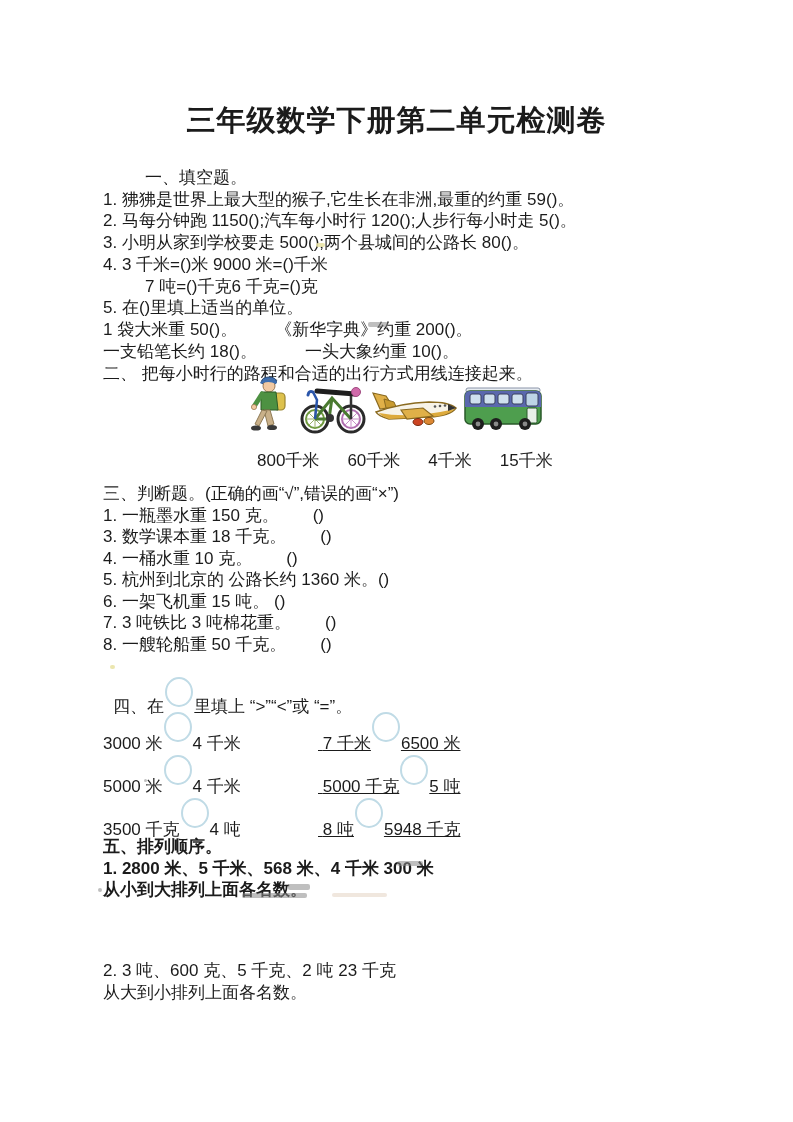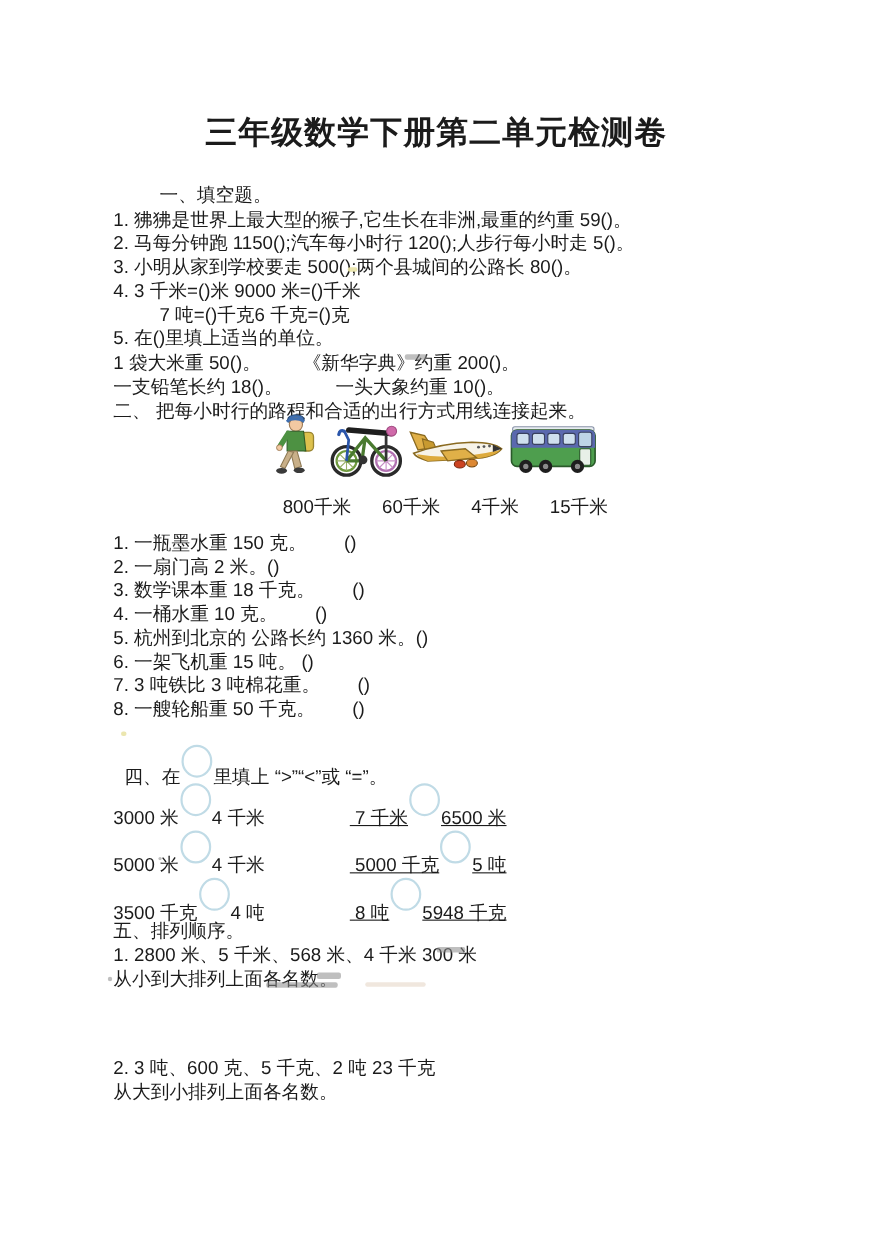--- a/index.html
+++ b/index.html
@@ -132,22 +132,22 @@
   </div>
 
   <div class="abs labels-row" style="top:449px;left:257px;">
     <span>800千米</span>
     <span>60千米</span>
     <span>4千米</span>
     <span>15千米</span>
   </div>
 
   <div class="abs block" style="top:483px;left:103px;line-height:21.55px;">
+    <div>三、判断题。(正确的画“√”,错误的画“×”)</div>
     <div>1. 一瓶墨水重 150 克。　　()</div>
-    <div>2. 一扇门高 2 米。()</div>
     <div>3. 数学课本重 18 千克。　　()</div>
     <div>4. 一桶水重 10 克。　　()</div>
     <div>5. 杭州到北京的 公路长约 1360 米。()</div>
     <div>6. 一架飞机重 15 吨。 ()</div>
     <div>7. 3 吨铁比 3 吨棉花重。　　()</div>
     <div>8. 一艘轮船重 50 千克。　　()</div>
   </div>
 
   <div class="abs block" style="top:677px;left:113px;">
     <span>四、在</span><span class="circle" style="vertical-align:5px;"></span><span>里填上 “&gt;”“&lt;”或 “=”。</span>
@@ -161,21 +161,21 @@
     <div class="row">
       <span class="pair1"><span>5000 米</span><span class="circle"></span><span>4 千米</span></span>
       <span><span>5000 千克</span><span class="circle"></span><span>5 吨</span></span>
     </div>
     <div class="row">
       <span class="pair1"><span>3500 千克</span><span class="circle"></span><span>4 吨</span></span>
       <span><span>8 吨</span><span class="circle"></span><span>5948 千克</span></span>
     </div>
   </div>
 
-  <div class="abs block" style="top:836px;left:103px;">
+  <div class="abs block" style="top:836px;left:103px;font-weight:bold;">
     <div>五、排列顺序。</div>
     <div>1. 2800 米、5 千米、568 米、4 千米 300 米</div>
     <div>从小到大排列上面各名数。</div>
   </div>
   <div class="abs block" style="top:960px;left:103px;">
     <div>2. 3 吨、600 克、5 千克、2 吨 23 千克</div>
     <div>从大到小排列上面各名数。</div>
   </div>
 
   <div class="artifact a-yellow" style="left:316px;top:243px;width:9px;height:4px;"></div>

